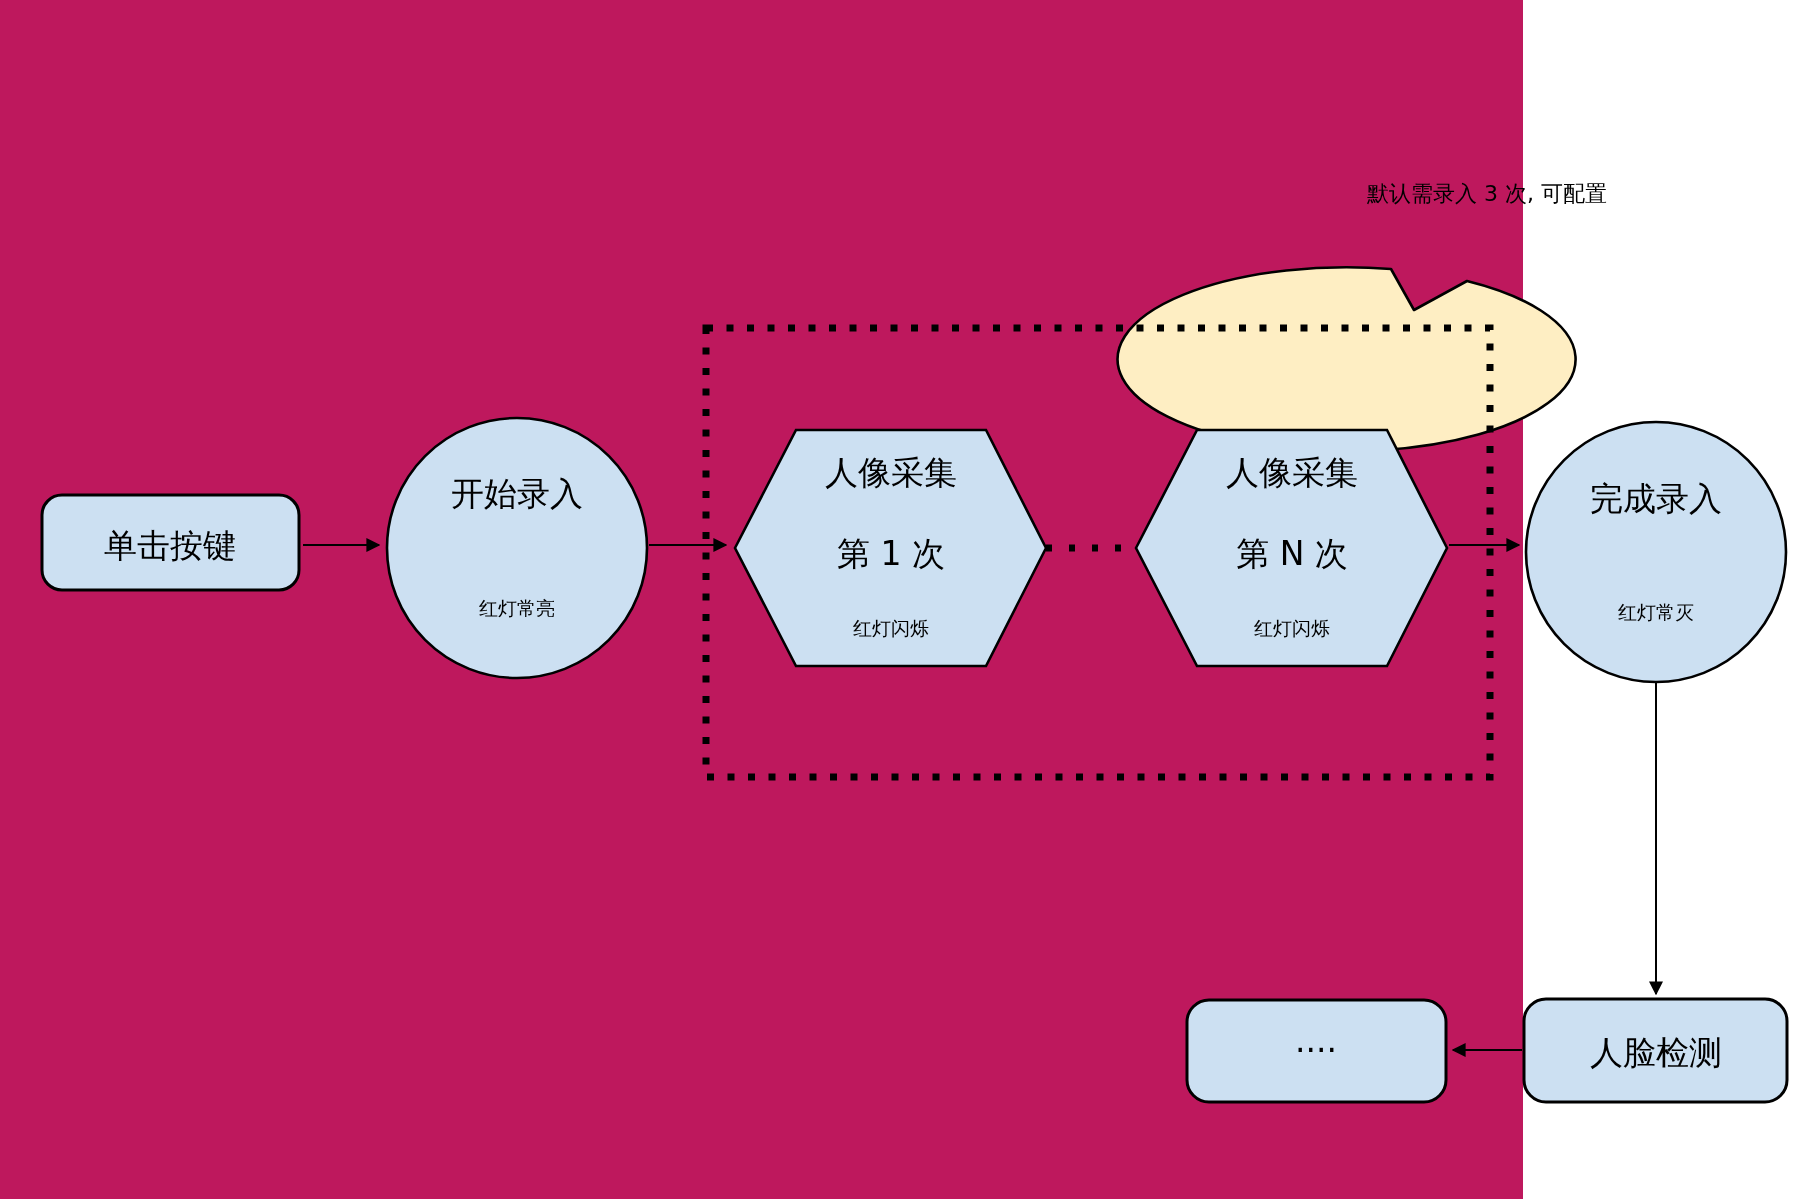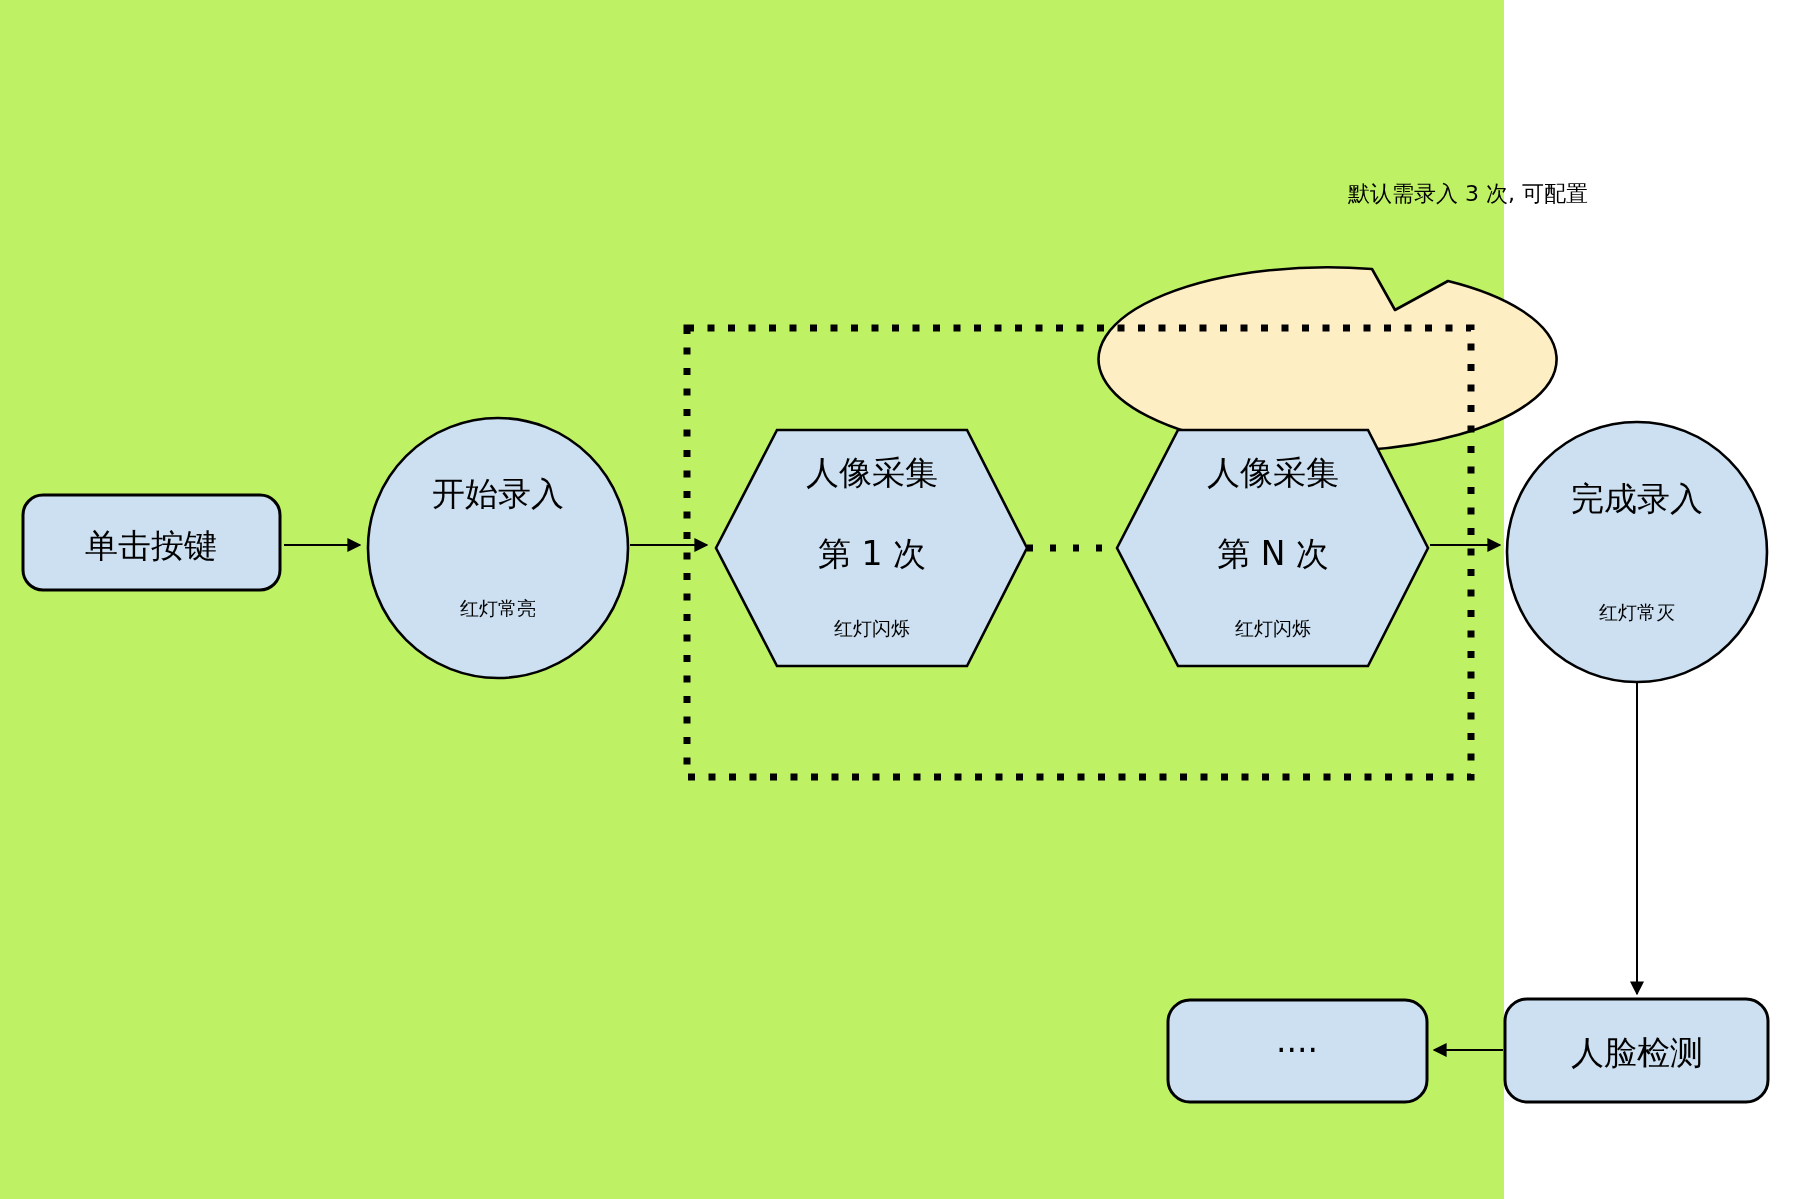--- a/index.html
+++ b/index.html
@@ -1,21 +1,22 @@
 <!DOCTYPE html>
 <html style="--node-fill: #cce0f2; --node-stroke: #000000; --callout-fill: #feeec3; --callout-stroke: #000000; --line-color: #000000;"><head>
 <meta charset="utf-8">
 <style>
   html, body { margin: 0; padding: 0; background: #ffffff; }
   .stage {
     position: relative;
     width: 1504px;
     height: 1199px;
-    background: #bef264;
+    background: #be185d;
     font-family: "DejaVu Sans", sans-serif;
+    padding-left: 19px;
   }
   svg { display: block; }
   .node {
     fill: var(--node-fill, #cce0f2);
     stroke: var(--node-stroke, #000000);
   }
   .rect-node  { stroke-width: 3; }
   .round-node { stroke-width: 2.6; }
   .hex-node   { stroke-width: 2.6; }
   .callout-shape {

